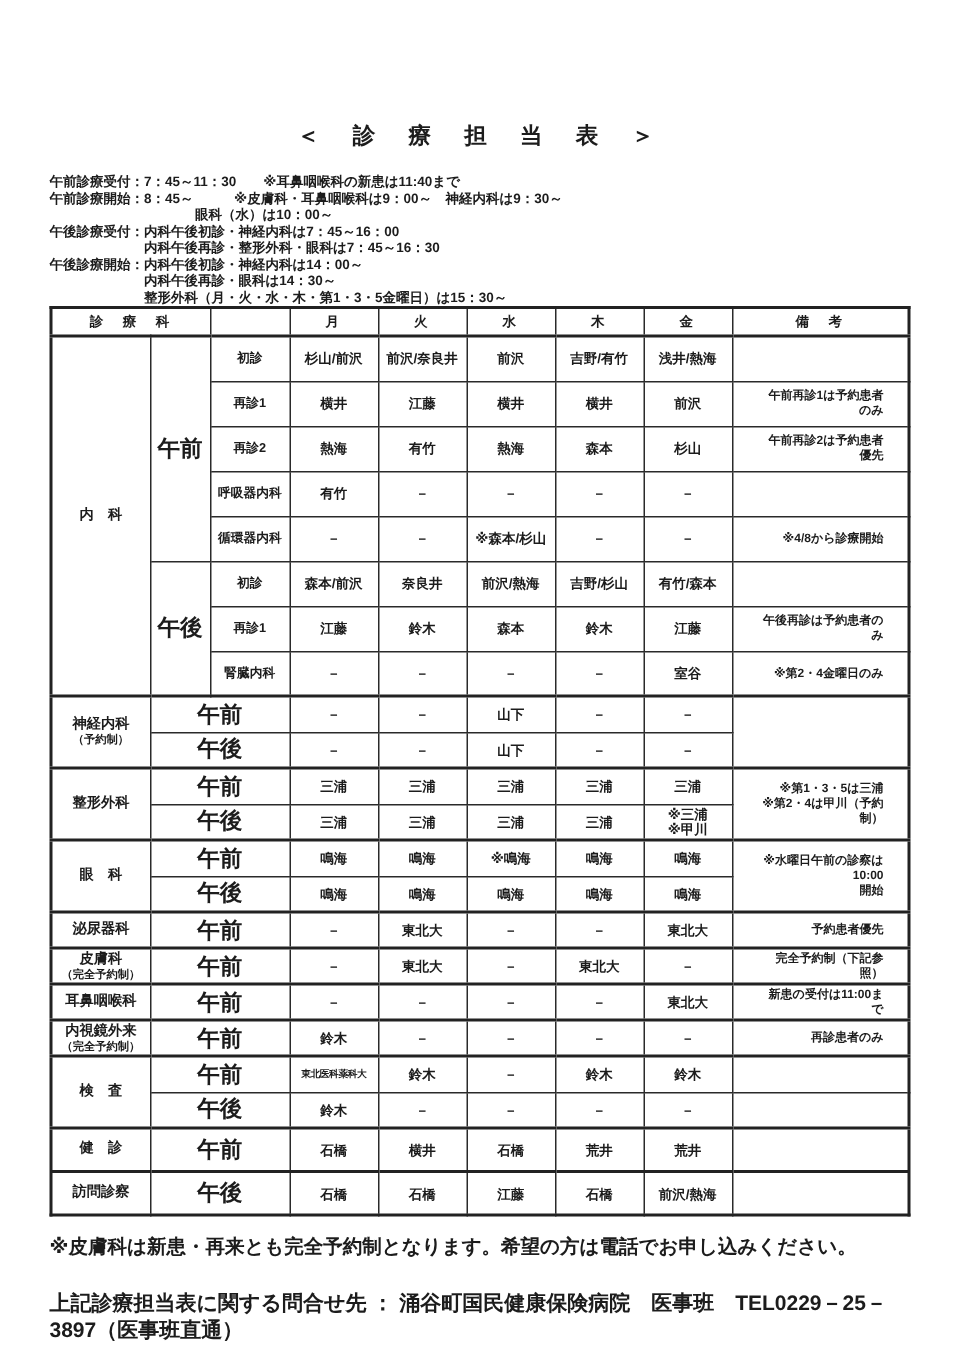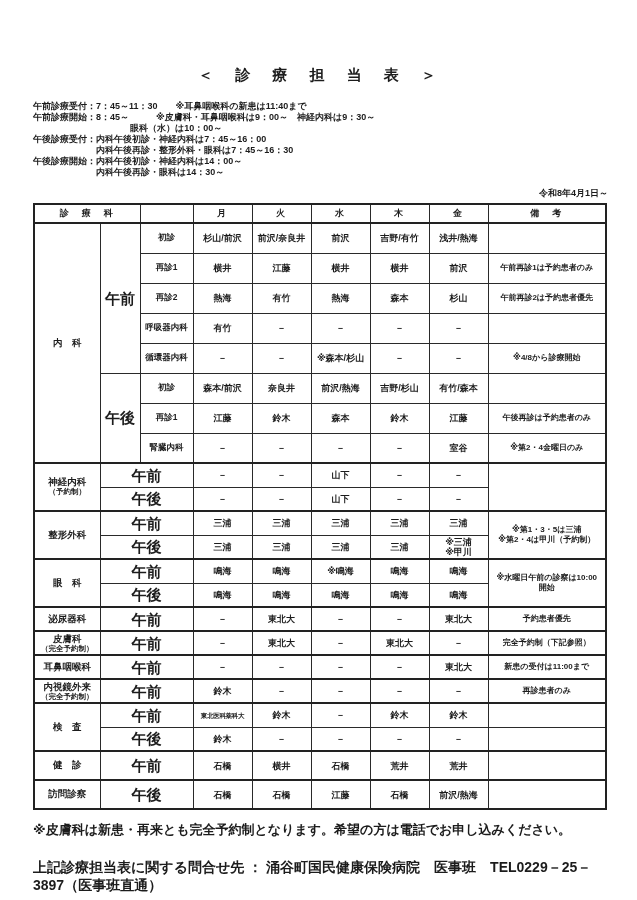--- a/index.html
+++ b/index.html
@@ -7,21 +7,21 @@
     margin: 0; padding: 0;
     width: 637px; height: 900px;
     background: #ffffff;
     color: #1c1c1c;
     font-family: "Liberation Sans", "DejaVu Sans", sans-serif;
     font-weight: bold;
   }
   .page { padding: 66px 27px 0 33px; }
 
   .doc-title {
-    margin: 0 0 16px 0;
+    margin: 15px 0 16px 0;
     font-size: 15px;
     letter-spacing: 9px;
     text-align: center;
     font-weight: bold;
     white-space: nowrap;
   }
 
   .info-block { font-size: 9px; line-height: 11px; }
   .info-line { white-space: pre; }
   .indent0 { padding-left: 0; }
@@ -53,21 +53,21 @@
   }
   .schedule thead th { height: 19px; border-bottom: 2px solid #222; letter-spacing: 2px; }
   .schedule tbody tr { height: 24px; }
   .schedule tbody tr:nth-child(-n+8) { height: 30px; }
   .schedule tbody tr:nth-child(21), .schedule tbody tr:nth-child(22) { height: 29px; }
 
   td.dept { font-size: 9.5px; }
   td.dept .subtxt { font-size: 7.5px; line-height: 1.1; }
   td.period { font-size: 15px; }
   td.subtype { font-size: 8.5px; }
-  td.note { text-align: center; font-size: 8px; padding: 1px 4px; line-height: 1.25; }
+  td.note { text-align: right; font-size: 8px; padding: 1px 16px; line-height: 1.25; }
   td.small { font-size: 6.5px; letter-spacing: -0.3px; }
   tr.sec td { border-top: 2px solid #222; }
 
   .footnote { font-size: 13px; margin-top: 11px; }
   .contact { font-size: 14px; margin-top: 20px; }
 </style>
 </head>
 <body>
 
 <div class="page">
@@ -75,23 +75,23 @@
   <h1 class="doc-title">＜ 診 療 担 当 表 ＞</h1>
 
   <div class="info-block">
       <div class="info-line indent0">午前診療受付：7：45～11：30　　※耳鼻咽喉科の新患は11:40まで</div>
       <div class="info-line indent0">午前診療開始：8：45～　　　※皮膚科・耳鼻咽喉科は9：00～　神経内科は9：30～</div>
       <div class="info-line indent2">眼科（水）は10：00～</div>
       <div class="info-line indent0">午後診療受付：内科午後初診・神経内科は7：45～16：00</div>
       <div class="info-line indent1">内科午後再診・整形外科・眼科は7：45～16：30</div>
       <div class="info-line indent0">午後診療開始：内科午後初診・神経内科は14：00～</div>
       <div class="info-line indent1">内科午後再診・眼科は14：30～</div>
+      <div class="info-line indent1">整形外科（月・火・水・木・第1・3・5金曜日）は15：30～</div>
     </div>
 
-  <div class="date-line">令和8年4月1日～</div>
 
   <table class="schedule">
     <colgroup>
       <col style="width:66px">
         <col style="width:40px">
         <col style="width:53px">
       <col style="width:59px">
         <col style="width:59px">
         <col style="width:59px">
       <col style="width:59px">

